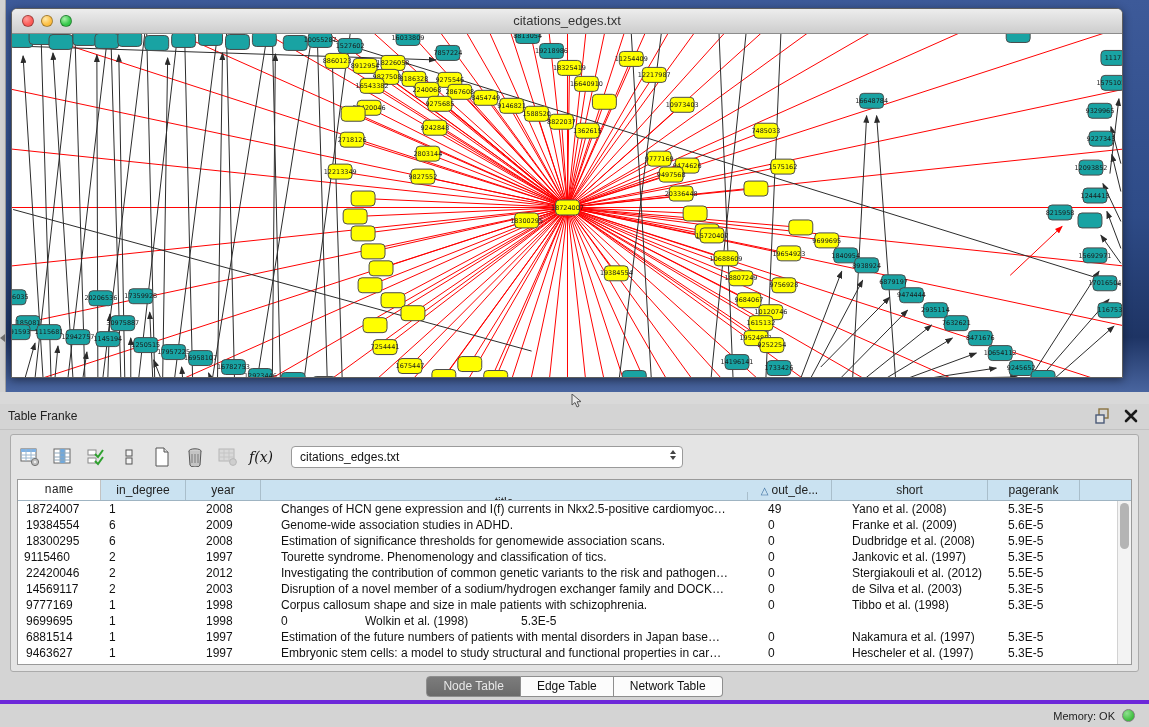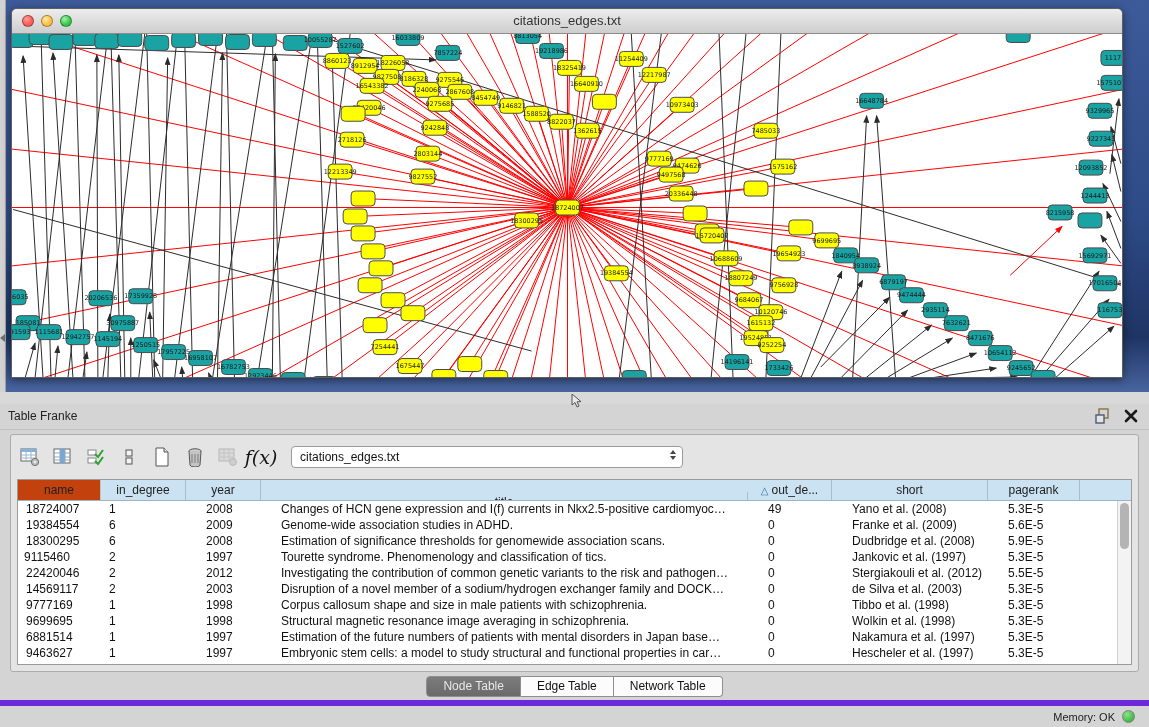--- a/index.html
+++ b/index.html
@@ -35,47 +35,47 @@
   .tp-header { position:relative; height:26px; border-bottom:1px solid #C2C2C2; }
   .tp-title { position:absolute; left:8px; top:5px; font-size:12px; color:#222; }
   .tp-hicons { position:absolute; right:10px; top:4px; display:flex; gap:12px; align-items:center; }
   .tp-hicon { width:16px; height:16px; cursor:default; }
 
   .tp-inner { position:absolute; left:10px; right:10px; top:30px; height:238px;
     background:#E4E4E4; border:1px solid #ABABAB; border-radius:3px; }
   .toolbar { position:absolute; left:8px; top:6px; height:32px; display:flex; align-items:center; gap:11px; }
   .tb-icon { width:22px; height:22px; display:flex; align-items:center; justify-content:center; }
   .tb-icon.disabled { opacity:.5; }
-  .fx { font-family:"DejaVu Serif",serif; font-style:italic; font-size:19px; color:#111; }
+  .fx { font-family:"DejaVu Serif",serif; font-style:italic; font-size:14px; color:#111; }
   .combo { position:relative; margin-left:8px; width:392px; height:22px; background:#FFF; border:1px solid #9A9A9A;
     border-radius:4px; font-size:12px; color:#111; line-height:20px; padding-left:8px; }
   .combo .steppers { position:absolute; right:6px; top:3px; display:flex; flex-direction:column; gap:2px; }
   .combo .up { width:0;height:0;border-left:3.5px solid transparent;border-right:3.5px solid transparent;border-bottom:4px solid #444; }
   .combo .dn { width:0;height:0;border-left:3.5px solid transparent;border-right:3.5px solid transparent;border-top:4px solid #444; }
 
   .tablebox { position:absolute; left:6px; right:6px; top:44px; bottom:6px; background:#FFF; border:1px solid #9A9A9A; overflow:hidden; }
   .thead { display:flex; height:21px; background:#CAE2F1; border-bottom:1px solid #9FB4C2; }
   .th { font-size:12px; color:#222; text-align:center; line-height:20px; border-right:1px solid #A9BECB;
         overflow:hidden; white-space:nowrap; flex:none; }
-  .th.plain { background:#c2410c; border-right:1px solid #C2C2C2; }
+  .th.plain { background:#ffffff; border-right:1px solid #C2C2C2;font-family:Liberation Mono, monospace; }
   .sort-tri { color:#3B6FA0; font-size:10px; margin-right:3px; }
   .tbody { position:absolute; left:0; right:14px; top:21px; bottom:0; overflow:hidden; }
   .tr { display:flex; height:16px; }
   .td { font-size:12px; color:#111; line-height:16px; white-space:nowrap; overflow:hidden; flex:none; padding-left:8px; }
   .vscroll { position:absolute; right:0; top:21px; bottom:0; width:14px; background:#F3F3F3; border-left:1px solid #D2D2D2; }
   .vthumb { position:absolute; left:2px; top:2px; width:9px; height:46px; background:#B4B4B4; border-radius:5px; }
 
   .tabs { position:absolute; left:0; top:272px; width:100%; display:flex; justify-content:center; }
   .seg { height:21px; font-size:12px; line-height:19px; padding:0 16px; border:1px solid #8E8E8E; border-left:none;
          background:#FCFCFC; color:#111; cursor:default; }
   .seg:first-child { border-left:1px solid #8E8E8E; border-radius:4px 0 0 4px;text-align:center; }
   .seg:last-child { border-radius:0 4px 4px 0; }
   .seg.sel { background:linear-gradient(180deg,#7C7C7C,#6A6A6A); color:#E8E8E8; }
 
-  .statusbar { position:absolute; left:0; bottom:0; width:100%; height:27px; border-top:6px solid #6d28d9;
+  .statusbar { position:absolute; left:0; bottom:0; width:100%; height:27px; border-top:4px solid #6d28d9;
     display:flex; align-items:center; justify-content:flex-end; padding-right:14px; gap:7px; }
   .mem-label { font-size:11px; color:#222; }
   .mem-dot { width:13px; height:13px; border-radius:50%; background:radial-gradient(circle at 35% 30%, #8FE08F, #3CBE3C 70%); border:1px solid #7F7F7F; }
 </style>
 </head>
 <body>
 
 <div id="root">
 
   <div class="left-strip">
@@ -917,21 +917,20 @@
               <div class="td" style="width: 75px;">1998</div>
               <div class="td" style="width: 487px;">Corpus callosum shape and size in male patients with schizophrenia.</div>
               <div class="td" style="width: 84px;">0</div>
               <div class="td" style="width: 156px;">Tibbo et al. (1998)</div>
               <div class="td" style="width: 92px;">5.3E-5</div>
             </div>
             <div class="tr">
               <div class="td" style="width: 83px;">9699695</div>
               <div class="td" style="width: 97px;">1</div>
               <div class="td" style="width: 75px;">1998</div>
-              <div class="td" style="width: 487px;">Structural magnetic resonance image averaging in schizophrenia.</div>
               <div class="td" style="width: 84px;">0</div>
               <div class="td" style="width: 156px;">Wolkin et al. (1998)</div>
               <div class="td" style="width: 92px;">5.3E-5</div>
             </div>
             <div class="tr">
               <div class="td" style="width: 83px;">6881514</div>
               <div class="td" style="width: 97px;">1</div>
               <div class="td" style="width: 75px;">1997</div>
               <div class="td" style="width: 487px;">Estimation of the future numbers of patients with mental disorders in Japan base…</div>
               <div class="td" style="width: 84px;">0</div>

